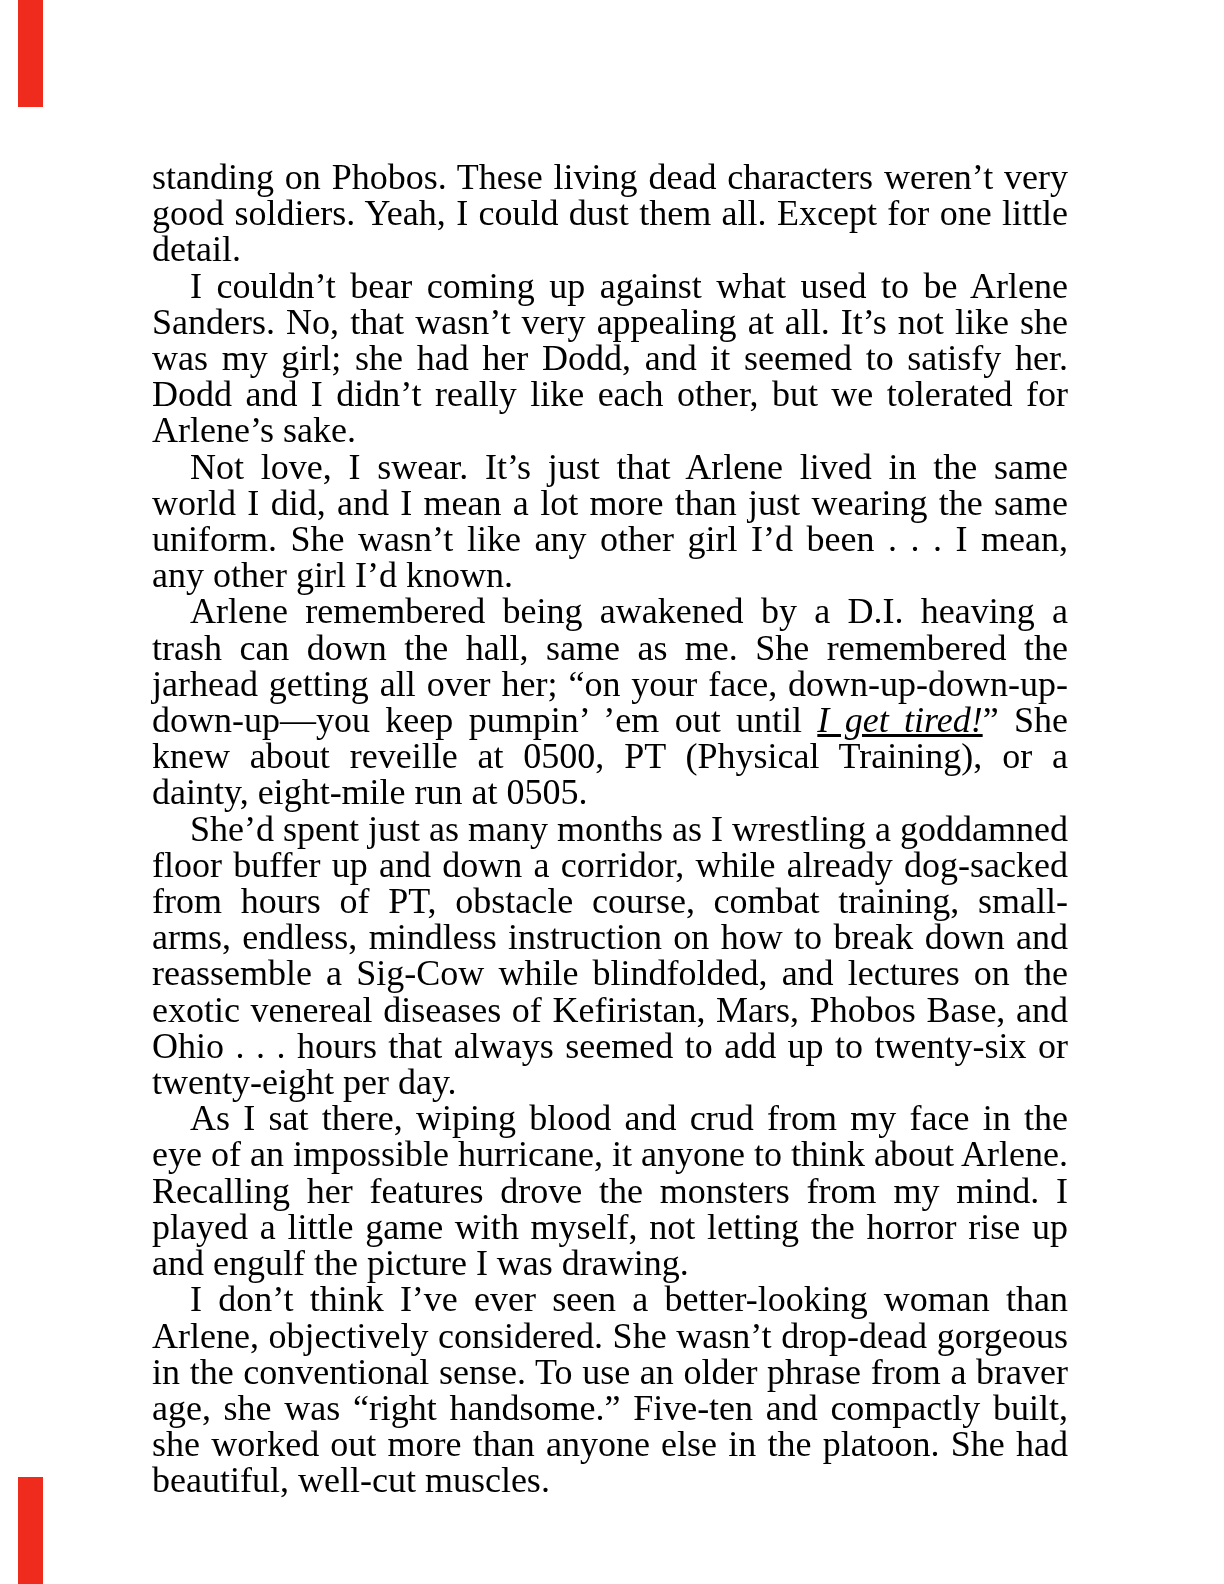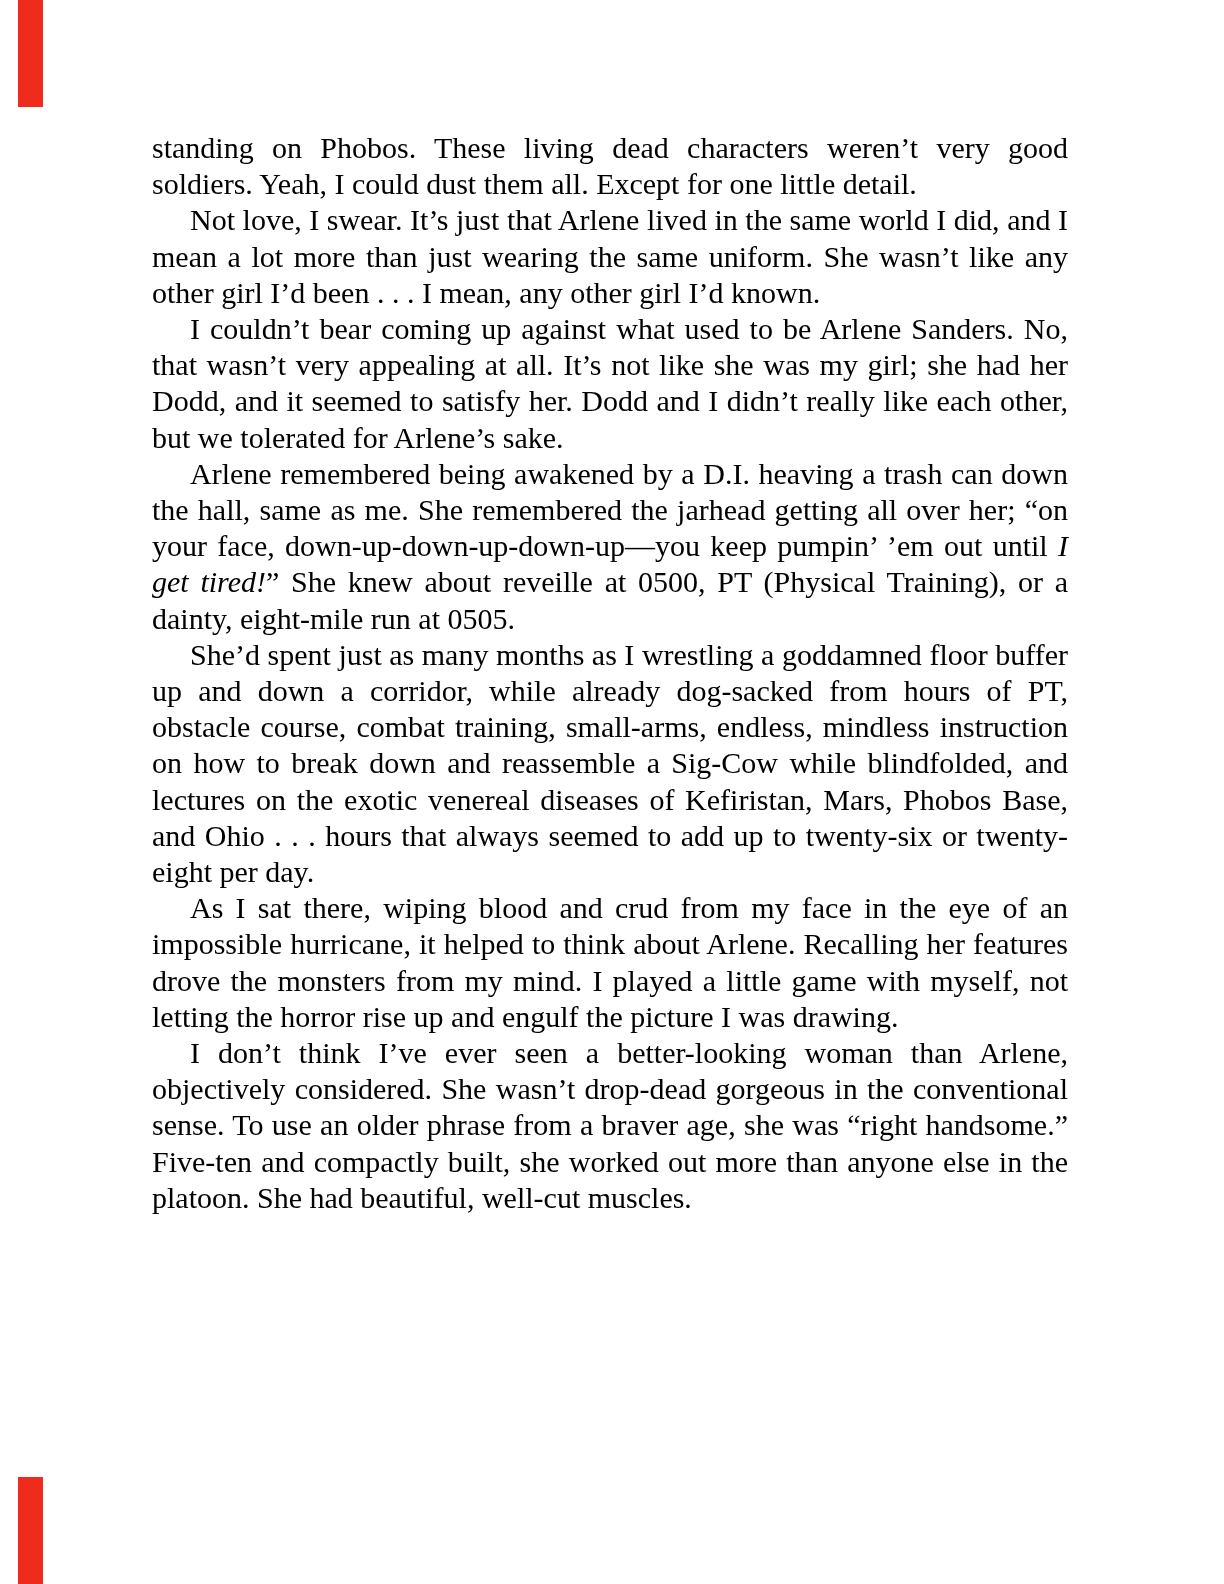--- a/index.html
+++ b/index.html
@@ -16,39 +16,39 @@
   .edge-marker {
     position: absolute;
     left: 18px;
     width: 25px;
   }
   .edge-marker.top { top: 0; height: 107px; }
   .edge-marker.bottom { top: 1477px; height: 107px; }
   .page-text {
     position: absolute;
     left: 152px;
-    top: 130px;
+    top: 159px;
     width: 916px;
     color: #000000;
-    font-size: 30px;
+    font-size: 36px;
     line-height: 36.2px;
     text-align: justify;
   }
   .para { text-align: justify; }
   .para.indent { text-indent: 38px; }
-  .para em { font-style: italic; }
+  .para em { font-style: italic; text-decoration: underline; }
 </style>
 </head>
 <body style="background: rgb(255, 255, 255);">
 
 <div class="edge-marker top" style="background: rgb(238, 43, 28);"></div>
 
 <div class="edge-marker bottom" style="background: rgb(238, 43, 28);"></div>
 
 <div class="page-text" style="color: rgb(0, 0, 0);">
     <p class="para"><span>standing on Phobos. These living dead characters weren’t very good soldiers. Yeah, I could dust them all. Except for one little detail.</span></p>
+    <p class="para indent"><span>I couldn’t bear coming up against what used to be Arlene Sanders. No, that wasn’t very appealing at all. It’s not like she was my girl; she had her Dodd, and it seemed to satisfy her. Dodd and I didn’t really like each other, but we tolerated for Arlene’s sake.</span></p>
     <p class="para indent"><span>Not love, I swear. It’s just that Arlene lived in the same world I did, and I mean a lot more than just wearing the same uniform. She wasn’t like any other girl I’d been . . . I mean, any other girl I’d known.</span></p>
-    <p class="para indent"><span>I couldn’t bear coming up against what used to be Arlene Sanders. No, that wasn’t very appealing at all. It’s not like she was my girl; she had her Dodd, and it seemed to satisfy her. Dodd and I didn’t really like each other, but we tolerated for Arlene’s sake.</span></p>
     <p class="para indent"><span>Arlene remembered being awakened by a D.I. heaving a trash can down the hall, same as me. She remembered the jarhead getting all over her; “on your face, down-up-down-up-down-up—you keep pumpin’ ’em out until </span><em>I get tired!</em><span>” She knew about reveille at 0500, PT (Physical Training), or a dainty, eight-mile run at 0505.</span></p>
     <p class="para indent"><span>She’d spent just as many months as I wrestling a goddamned floor buffer up and down a corridor, while already dog-sacked from hours of PT, obstacle course, combat training, small-arms, endless, mindless instruction on how to break down and reassemble a Sig-Cow while blindfolded, and lectures on the exotic venereal diseases of Kefiristan, Mars, Phobos Base, and Ohio . . . hours that always seemed to add up to twenty-six or twenty-eight per day.</span></p>
-    <p class="para indent"><span>As I sat there, wiping blood and crud from my face in the eye of an impossible hurricane, it helped to think about Arlene. Recalling her features drove the monsters from my mind. I played a little game with myself, not letting the horror rise up and engulf the picture I was drawing.</span></p>
+    <p class="para indent"><span>As I sat there, wiping blood and crud from my face in the eye of an impossible hurricane, it anyone to think about Arlene. Recalling her features drove the monsters from my mind. I played a little game with myself, not letting the horror rise up and engulf the picture I was drawing.</span></p>
     <p class="para indent"><span>I don’t think I’ve ever seen a better-looking woman than Arlene, objectively considered. She wasn’t drop-dead gorgeous in the conventional sense. To use an older phrase from a braver age, she was “right handsome.” Five-ten and compactly built, she worked out more than anyone else in the platoon. She had beautiful, well-cut muscles.</span></p>
   </div>
 
 </body></html>

